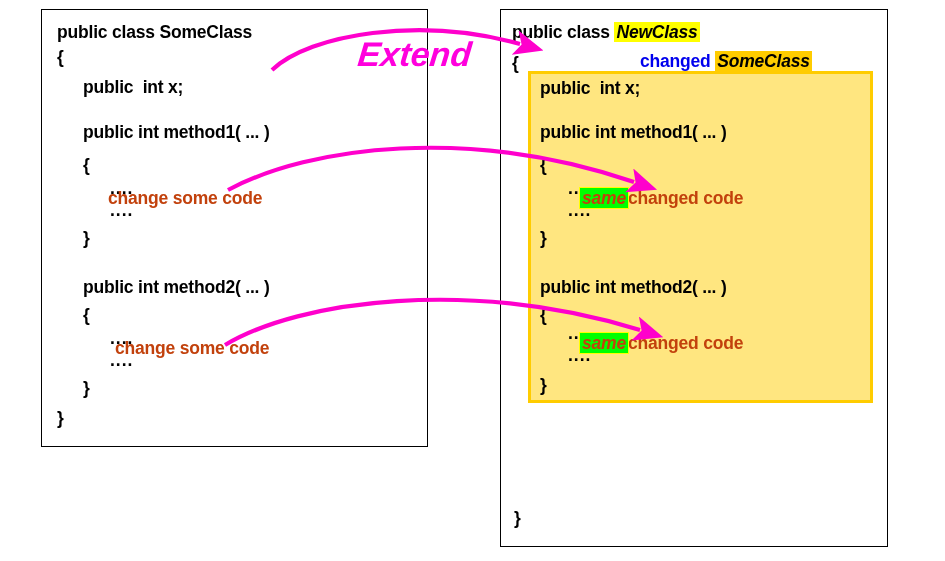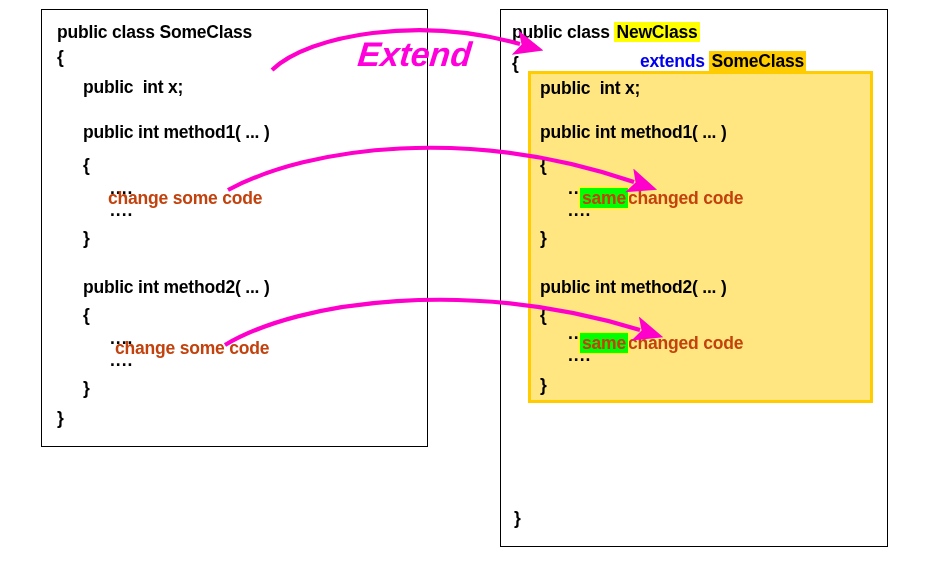--- a/index.html
+++ b/index.html
@@ -15,21 +15,21 @@
   .red{color:#c2410c;}
   .blue{color:#0000ee;}
 
   .dots{position:absolute;white-space:pre;font-weight:bold;font-size:17.5px;color:#000000;
         letter-spacing:1px;}
 
   
   #inherited-body-block{position:absolute;left:528px;top:71px;width:345px;height:332px;
         background:#ffe680;border:3px solid #ffcc00;box-sizing:border-box;}
 
-  .hl{padding:0 2px;}
+  .hl{padding:0 2px;font-style:italic;}
   .hl-yellow{background:#ffff00;}
   .hl-gold{background:#ffcc00;}
   .hl-green{background:#00ff00;outline:1.5px solid #ffff00;}
 
   #extend-label{position:absolute;left:358px;top:35px;font-size:34px;font-weight:bold;
         color:#ff00dd;letter-spacing:0px;font-style:italic;
         transform:skewX(-6deg);}
 
   svg.arrows{position:absolute;left:0;top:0;width:945px;height:561px;pointer-events:none;}
 </style>
@@ -56,21 +56,21 @@
 <div class="dots" style="left:110px;top:350px;">....</div>
 <div class="code-line" style="left:83px;top:378px;">}</div>
 <div class="code-line" style="left:57px;top:408px;">}</div>
 
 <div id="right-panel" class="panel"></div>
 
 <div id="inherited-body-block"></div>
 
 <div class="code-line" style="left:512px;top:22px;"><span>public class </span><span class="hl hl-yellow">NewClass</span></div>
 
-<div class="code-line" style="left:640px;top:51px;"><span class="blue">extends</span><span> </span><span class="hl hl-gold">SomeClass</span></div>
+<div class="code-line" style="left:640px;top:51px;"><span class="blue">changed</span><span> </span><span class="hl hl-gold">SomeClass</span></div>
 
 <div class="code-line" style="left:512px;top:53px;">{</div>
 
 <div class="code-line" style="left:540px;top:78px;">public  int x;</div>
 <div class="code-line" style="left:540px;top:122px;">public int method1( ... )</div>
 <div class="code-line" style="left:540px;top:155px;">{</div>
 <div class="dots" style="left:568px;top:178px;">....</div>
 <div class="code-line" style="left:580px;top:188px;"><span class="hl hl-green red">same</span><span class="red">changed code</span></div>
 <div class="dots" style="left:568px;top:200px;">....</div>
 <div class="code-line" style="left:540px;top:228px;">}</div>

